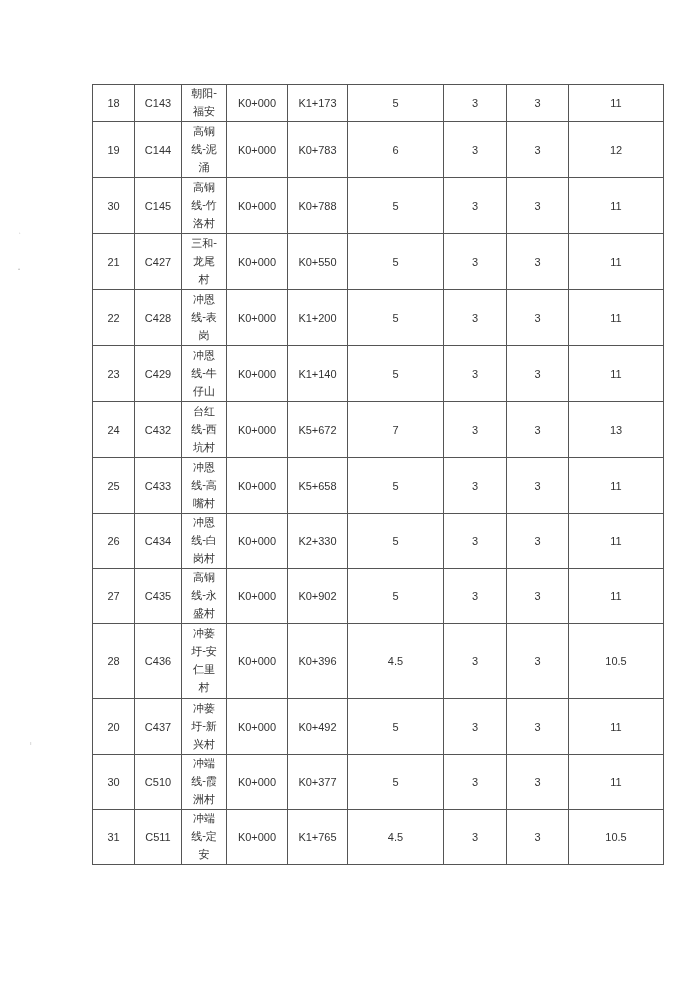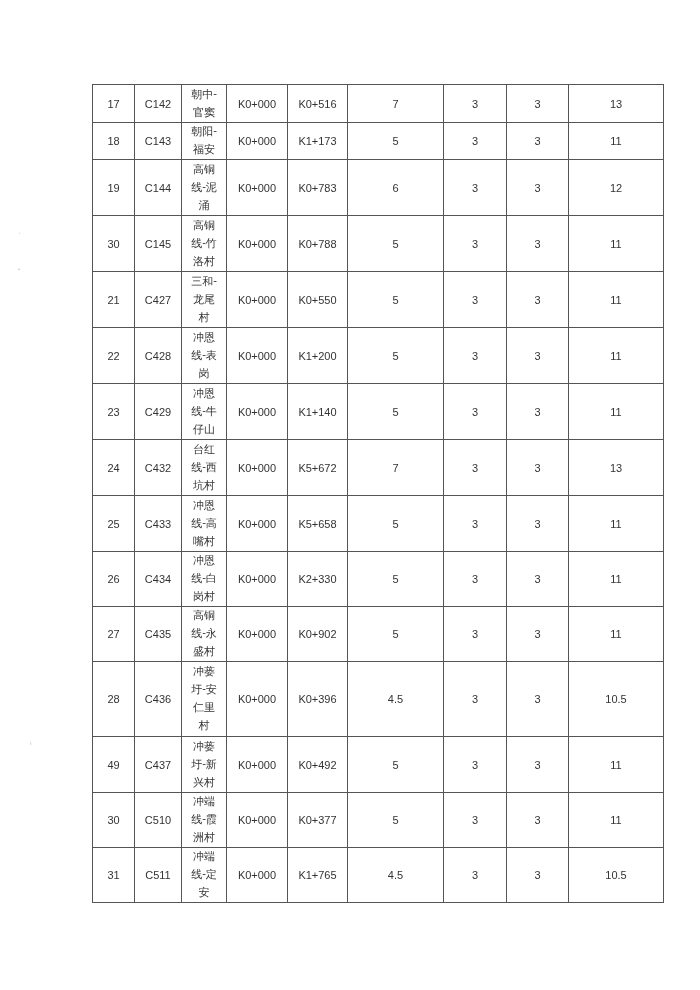--- a/index.html
+++ b/index.html
@@ -44,34 +44,20 @@
         <col style="width:47px">
         <col style="width:45px">
         <col style="width:61px">
         <col style="width:60px">
         <col style="width:96px">
         <col style="width:63px">
         <col style="width:62px">
         <col style="width:95px">
     </colgroup>
     <tbody id="table-body">
-        <tr style="height: 38px;">
-          <td>17</td>
-          <td>C142</td>
-          <td class="name">
-            <div>朝中-</div>
-            <div>官窦</div>
-          </td>
-          <td>K0+000</td>
-          <td>K0+516</td>
-          <td>7</td>
-          <td>3</td>
-          <td>3</td>
-          <td>13</td>
-        </tr>
         <tr style="height: 37px;">
           <td>18</td>
           <td>C143</td>
           <td class="name">
             <div>朝阳-</div>
             <div>福安</div>
           </td>
           <td>K0+000</td>
           <td>K1+173</td>
           <td>5</td>
@@ -224,21 +210,21 @@
             <div>村</div>
           </td>
           <td>K0+000</td>
           <td>K0+396</td>
           <td>4.5</td>
           <td>3</td>
           <td>3</td>
           <td>10.5</td>
         </tr>
         <tr style="height: 56px;">
-          <td>49</td>
+          <td>20</td>
           <td>C437</td>
           <td class="name">
             <div>冲蒌</div>
             <div>圩-新</div>
             <div>兴村</div>
           </td>
           <td>K0+000</td>
           <td>K0+492</td>
           <td>5</td>
           <td>3</td>

